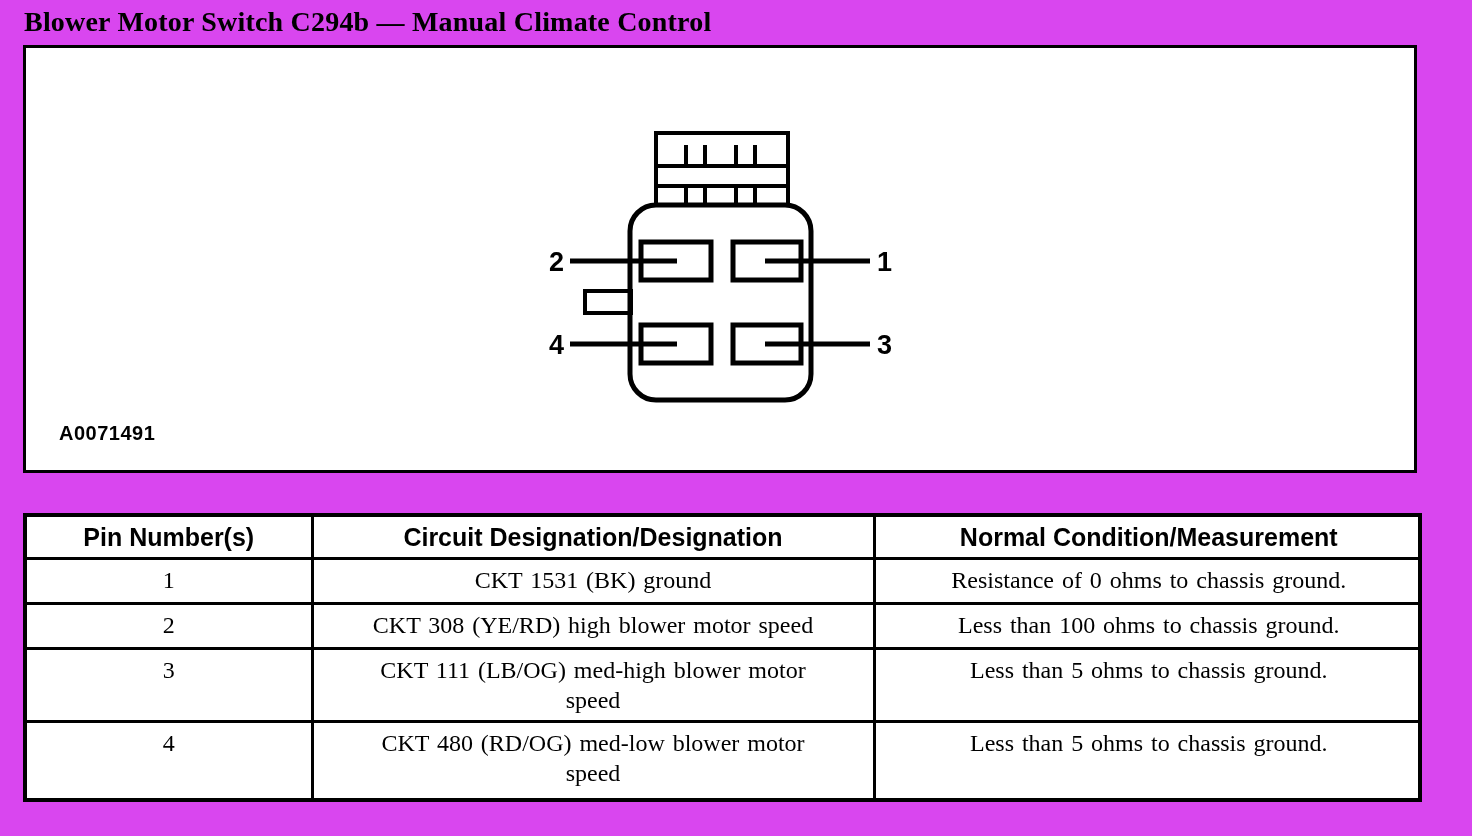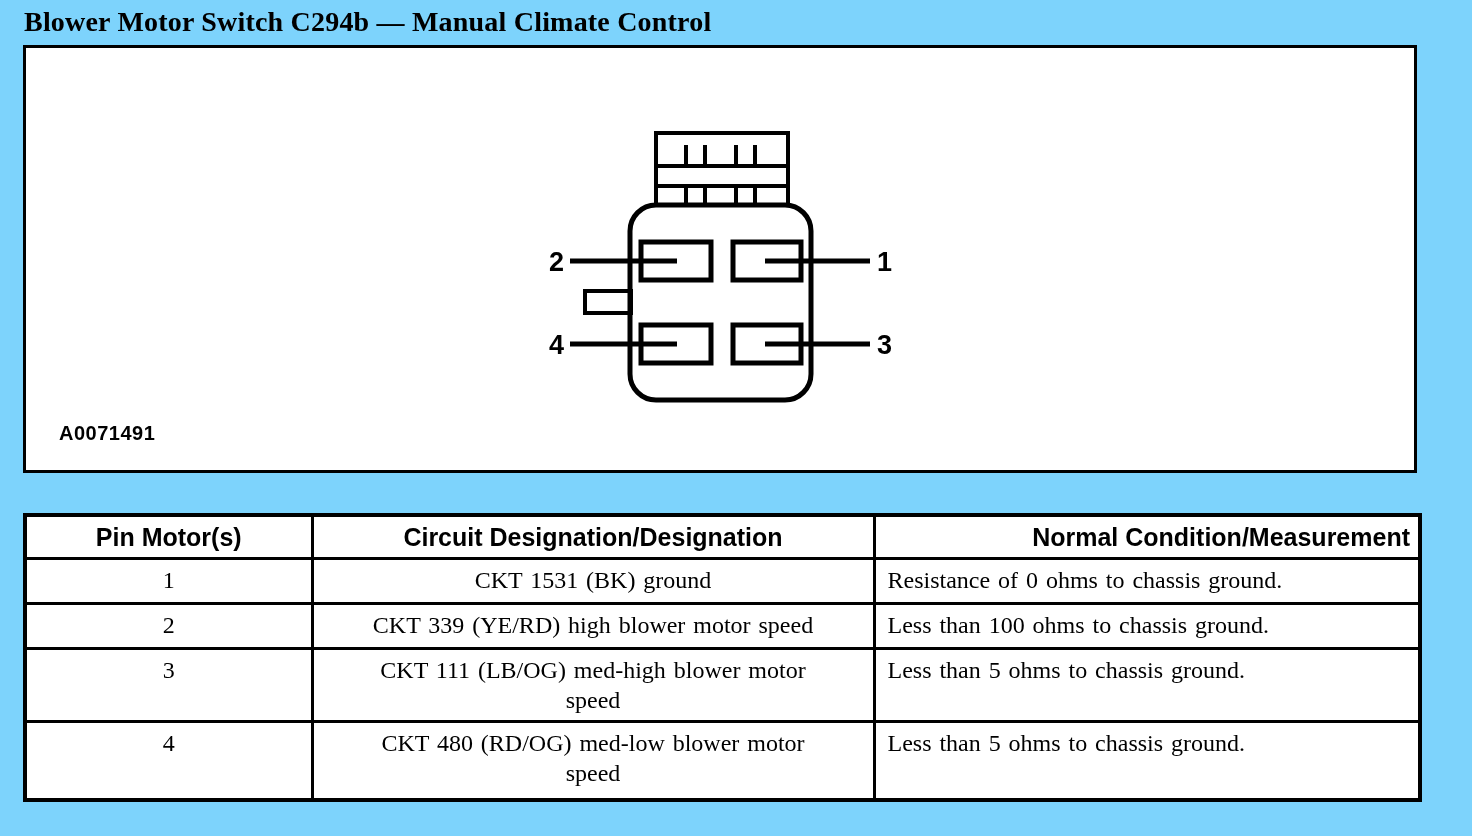--- a/index.html
+++ b/index.html
@@ -1,41 +1,41 @@
 <!DOCTYPE html>
 <html><head>
 <meta charset="utf-8">
 <style>
   html,body{margin:0;padding:0;background:#fff}
-  .page{position:relative;width:1472px;height:836px;background:#7dd3fc;color:#000;
+  .page{position:relative;width:1472px;height:836px;background:#d946ef;color:#000;
         font-family:"Liberation Serif",serif;overflow:hidden}
 
   .doc-title{position:absolute;left:24px;top:5px;
              font-family:"Liberation Serif",serif;font-weight:bold;font-size:28px;
              line-height:34px;letter-spacing:.2px;white-space:nowrap}
 
   .figure-box{position:absolute;left:23px;top:45px;width:1394px;height:428px;
               border:3px solid #000;box-sizing:border-box;background:#fff}
   .figure-box svg{position:absolute;left:0;top:0;display:block}
   .figure-id{position:absolute;left:33px;top:374px;
              font-family:Liberation Sans, sans-serif;font-weight:600;font-size:20px;
              letter-spacing:.5px}
 
   .pin-table{position:absolute;left:23px;top:513px;width:1395px;
              border-collapse:collapse;table-layout:fixed;
              border:4px solid #000;background:#fff}
   .pin-table th,.pin-table td{border:3px solid #000;vertical-align:top;
              padding:5px 8px 4px;box-sizing:border-box}
   .pin-table th{font-family:"Liberation Sans",sans-serif;font-weight:bold;
              font-size:25px;line-height:31px;text-align:center}
-  .pin-table th.al-left{text-align:right;padding-left:12px}
+  .pin-table th.al-left{text-align:center;padding-left:12px}
   .pin-table td{font-family:"Liberation Serif",serif;font-size:24px;line-height:30px;
              word-spacing:.08em}
   .pin-table td.c-pin,.pin-table td.c-circuit{text-align:center}
-  .pin-table td.c-cond{text-align:left;padding-left:12px}
+  .pin-table td.c-cond{text-align:center;padding-left:12px}
   .pin-table tr.hdr{height:43px}
   .pin-table tr.r1{height:45px}
   .pin-table tr.r2{height:45px}
   .pin-table tr.r3{height:73px}
   .pin-table tr.r4{height:78px}
   .pin-table td .ln{display:block}
 </style>
 </head>
 <body>
 
@@ -84,36 +84,36 @@
   </div>
 
   <table class="pin-table">
     <colgroup>
       <col style="width:287px">
       <col style="width:562px">
       <col style="width:546px">
     </colgroup>
     <tbody>
       <tr class="hdr">
-        <th>Pin Motor(s)</th>
+        <th>Pin Number(s)</th>
         <th>Circuit Designation/Designation</th>
         <th class="al-left">Normal Condition/Measurement</th>
       </tr>
       <tr class="r1">
         <td class="c-pin">1</td>
         <td class="c-circuit">
           <span class="ln">CKT 1531 (BK) ground</span>
           <span class="ln"></span>
         </td>
         <td class="c-cond">Resistance of 0 ohms to chassis ground.</td>
       </tr>
       <tr class="r2">
         <td class="c-pin">2</td>
         <td class="c-circuit">
-          <span class="ln">CKT 339 (YE/RD) high blower motor speed</span>
+          <span class="ln">CKT 308 (YE/RD) high blower motor speed</span>
           <span class="ln"></span>
         </td>
         <td class="c-cond">Less than 100 ohms to chassis ground.</td>
       </tr>
       <tr class="r3">
         <td class="c-pin">3</td>
         <td class="c-circuit">
           <span class="ln">CKT 111 (LB/OG) med-high blower motor</span>
           <span class="ln">speed</span>
         </td>

